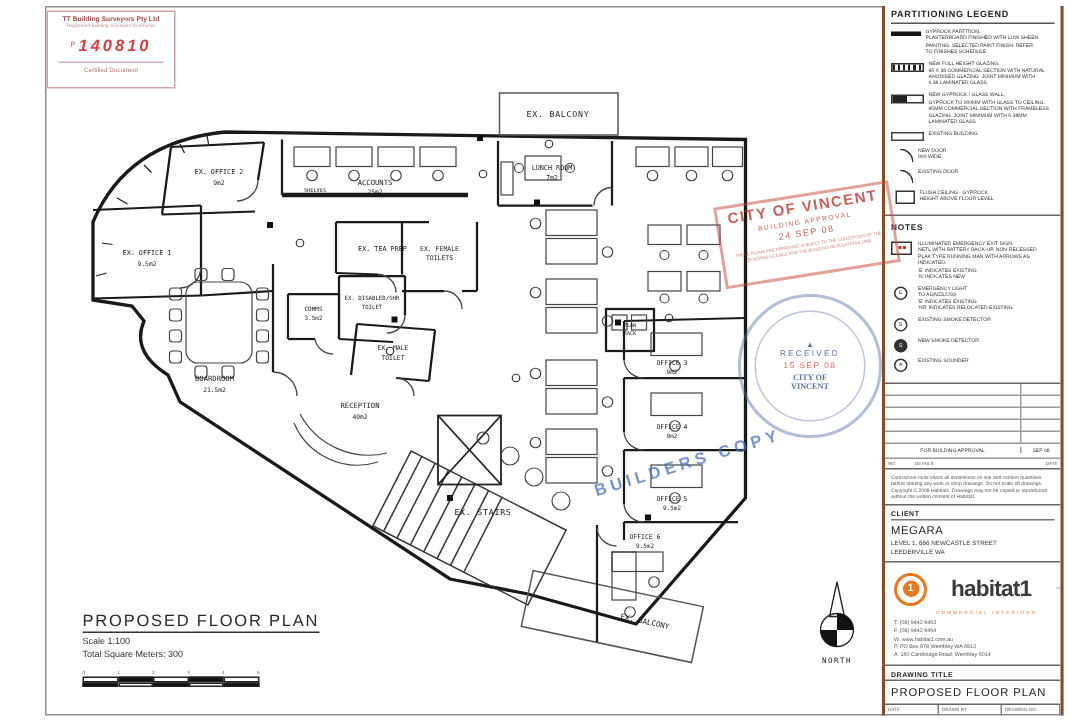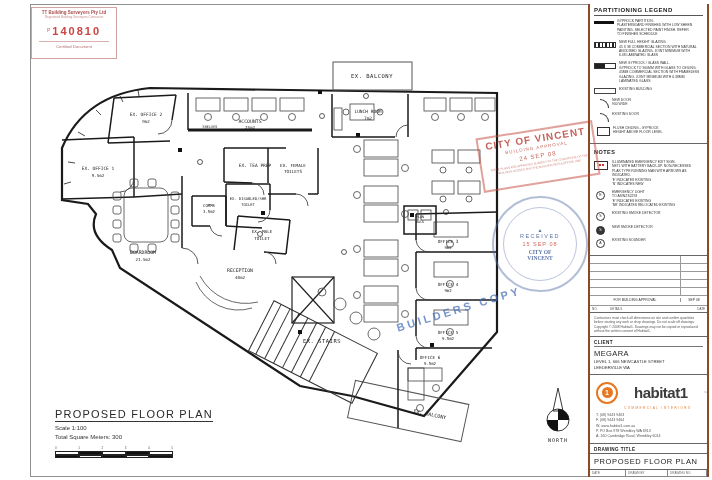--- a/index.html
+++ b/index.html
@@ -11,21 +11,21 @@
   
   #plan{left:0;top:0;width:712px;height:480px;}
   svg text{font-family:"DejaVu Sans Mono",monospace;fill:#1c1c1c;}
   
   .cert{left:31px;top:7px;width:86px;height:52px;border:1px solid #d3a3a3;background:#fff;
         text-align:center;padding:2px 1px;box-sizing:border-box;}
   .cert .c1{font-size:4.5px;color:#a84a4a;font-weight:bold;}
   .cert .c2{font-size:3.2px;color:#c98f8f;}
   .cert .num-row{margin-top:2px;color:#c0392b;}
   .cert .p{font-size:5px;vertical-align:3px;margin-right:2px;color:#c06a6a;}
-  .cert .num{font-size:11px;letter-spacing:2px;font-weight:bold;color:#c44;}
+  .cert .num{font-size:11px;letter-spacing:2px;font-weight:bold;color:#c44;font-style:italic;}
   .cert .sep{border-top:1px solid #d8b0b0;margin:2px 6px;}
   .cert .c3{font-size:4.2px;color:#b07070;}
   
   .footer-left{left:55px;top:404px;width:220px;}
   .fl-title{font-size:11px;letter-spacing:1.2px;color:#2a2a2a;border-bottom:1.5px solid #333;
             display:inline-block;padding-bottom:1px;}
   .fl-sub{font-size:6px;margin-top:3px;color:#333;}
   .scalebar{margin-top:6px;width:118px;}
   .sb-ticks{display:flex;justify-content:space-between;font-size:3px;color:#555;margin-bottom:1px;}
   .sb-row{display:flex;height:3.5px;}

